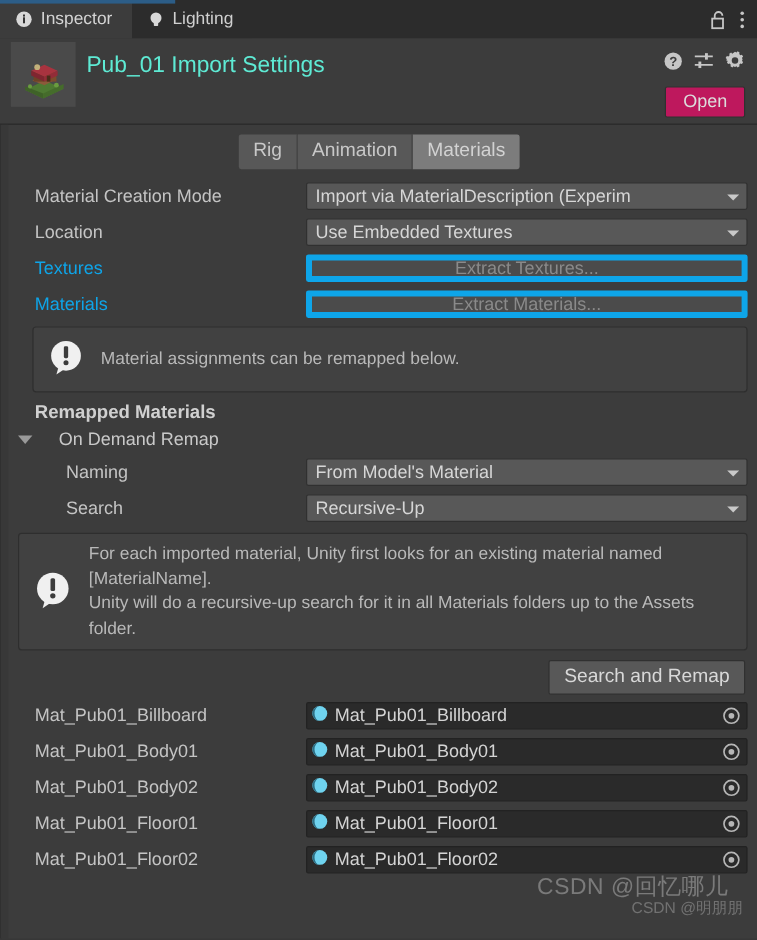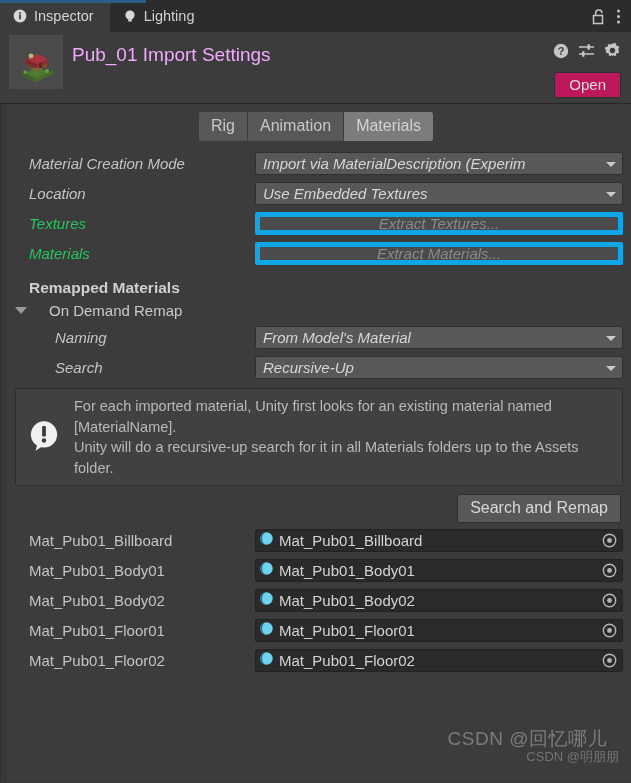--- a/index.html
+++ b/index.html
@@ -59,21 +59,21 @@
   }
   .thumb {
     position: absolute; left: 9px; top: 3px;
     width: 54px; height: 54px;
     background: #4a4a4a;
     overflow: hidden;
   }
   .hdr-title {
     position: absolute; left: 72px; top: 12px;
     font-size: 19px;
-    color: #f0abfc;
+    color: #5eead4;
   }
   .hdr-icons {
     position: absolute; right: 10px; top: 10px;
     display: flex; align-items: center; gap: 9px;
   }
   .open-btn {
     position: absolute; right: 10px; top: 40px;
     background: #be185d;
     border: 1px solid #303030;
     border-radius: 2px;
@@ -115,30 +115,29 @@
   .tg-btn:first-child { border-radius: 2px 0 0 2px; }
   .tg-btn:last-child { border-radius: 0 2px 2px 0; border-right: none; }
   .tg-btn.sel { background: #7c7c7c; color: #d2d2d2; }
 
   
   .row {
     display: flex; align-items: center;
     height: 25px;
     margin: 0 0 5px 0;
     padding-left: 28px;
-    font-style: italic;
   }
   .row .lbl {
     width: 226px;
     font-size: 15px;
     color: #c4c4c4;
     flex: none;
   }
   .row .lbl.indent { padding-left: 26px; }
-  .row .lbl.dim { color: #22c55e; }
+  .row .lbl.dim { color: #0ea5e9; }
   .row .field { flex: 1; margin-right: 8px; }
 
   .dropdown {
     position: relative;
     height: 23px;
     background: #585858;
     border: 1px solid #303030;
     border-radius: 2px;
     display: flex; align-items: center;
     padding: 0 22px 0 7px;
@@ -401,20 +400,31 @@
       </div>
     </div>
 
     <div class="row">
       <div class="lbl dim">Materials</div>
       <div class="field">
         <div class="xbtn">Extract Materials...</div>
       </div>
     </div>
 
+    <div class="helpbox">
+      <span class="bubble">
+        <svg width="34" height="34" viewBox="0 0 34 34">
+          <circle cx="17" cy="15.5" r="12.4" fill="#f0f0f0"></circle>
+          <polygon points="11,24 9,31 18,25" fill="#f0f0f0"></polygon>
+          <rect x="15.2" y="7.5" width="3.6" height="10" rx="1.2" fill="#3c3c3c"></rect>
+          <circle cx="17" cy="21.3" r="2.1" fill="#3c3c3c"></circle>
+        </svg>
+      </span>
+      <span class="help-txt">Material assignments can be remapped below.</span>
+    </div>
 
     <div class="sectitle">Remapped Materials</div>
 
     <div class="foldout">
       <span class="fold-tri"></span>
       <span>On Demand Remap</span>
     </div>
 
     <div class="row" style="margin-top:4px;">
       <div class="lbl indent">Naming</div>

